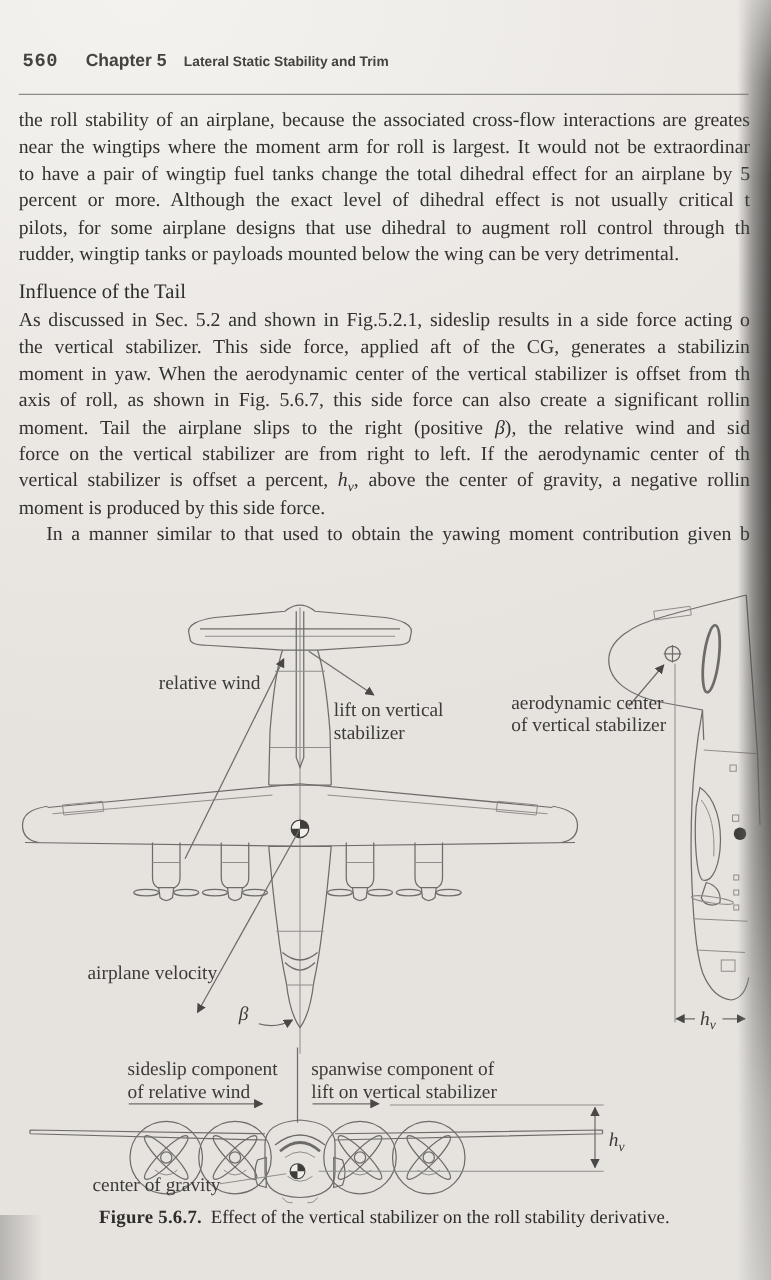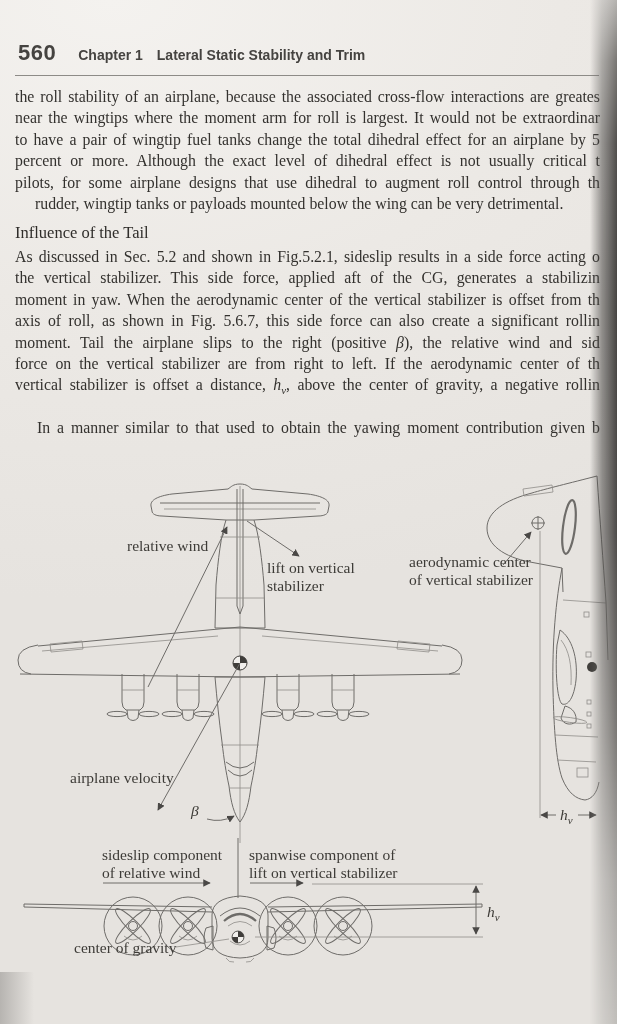--- a/index.html
+++ b/index.html
@@ -9,29 +9,29 @@
   
   .edge-shadow{position:absolute;top:0;right:0;width:27px;height:1024px;z-index:50;pointer-events:none;
     background:linear-gradient(to bottom,#b4b2af 0%,#777572 6%,#504e4c 14%,#454341 30%,#4c4a48 52%,#7b7976 72%,#a9a7a4 86%,#c0beba 100%);
     -webkit-mask-image:linear-gradient(to right, transparent 0%, rgba(0,0,0,.55) 45%, #000 100%);
     mask-image:linear-gradient(to right, transparent 0%, rgba(0,0,0,.55) 45%, #000 100%);}
   .corner-shadow{position:absolute;left:0;top:972px;width:34px;height:52px;z-index:49;pointer-events:none;
     background:linear-gradient(to right, rgba(125,123,120,.45), rgba(125,123,120,0));}
   
   .hdr{position:absolute;left:18px;top:40px;width:560px;color:#454340;
     font-family:"Liberation Sans", sans-serif;font-weight:bold;}
-  .hdr .pagenum{font-size:22px;letter-spacing:.5px;}
+  .hdr .pagenum{font-size:15px;letter-spacing:.5px;font-family:Liberation Mono, monospace;}
   .hdr .chap{font-size:14px;margin-left:22px;}
-  .hdr .ttl{font-size:14px;margin-left:14px;}
+  .hdr .ttl{font-size:11px;margin-left:14px;}
   .rule{position:absolute;left:15px;top:75px;width:584px;height:1.4px;background:#8d8b87;}
   
   .col{position:absolute;left:15px;width:585px;color:#33312e;font-size:15.8px;}
   .tl{line-height:21.4px;height:21.4px;overflow:visible;white-space:nowrap;}
   .j{text-align:justify;text-align-last:justify;}
-  .last{text-align-last:left;margin-left:20px;}
+  .last{text-align-last:left;}
   .indent{padding-left:22px;}
   .shead{position:absolute;left:15px;top:222px;width:585px;color:#2f2d2a;
     font-size:16.5px;font-weight:normal;line-height:22px;}
   .sym{font-style:italic;}
   sub{font-size:11px;}
   
   .fig{position:absolute;left:0;top:470px;}
   .ln{stroke:#6e6c69;fill:none;stroke-width:1;}
   .ln2{stroke:#6e6c69;fill:none;stroke-width:2.2;}
   .thin{stroke:#8f8d89;fill:none;stroke-width:.8;}
@@ -42,21 +42,21 @@
     color:#2f2d2a;font-size:15px;}
   .caption b{letter-spacing:.2px;}
   .caption span{padding-left:7px;}
 </style>
 </head>
 <body>
 
 <div class="stage">
 
   <div class="hdr">
-    <span class="pagenum">560</span><span class="chap">Chapter 1</span><span class="ttl">Lateral Static Stability and Trim</span>
+    <span class="pagenum">560</span><span class="chap">Chapter 5</span><span class="ttl">Lateral Static Stability and Trim</span>
   </div>
   <div class="rule"></div>
 
   <div class="col" style="top:86px">
     <div class="tl j">the roll stability of an airplane, because the associated cross-flow interactions are greates</div>
     <div class="tl j">near the wingtips where the moment arm for roll is largest.  It would not be extraordinar</div>
     <div class="tl j">to have a pair of wingtip fuel tanks change the total dihedral effect for an airplane by 5</div>
     <div class="tl j">percent or more.  Although the exact level of dihedral effect is not usually critical t</div>
     <div class="tl j">pilots, for some airplane designs that use dihedral to augment roll control through th</div>
     <div class="tl j last">rudder, wingtip tanks or payloads mounted below the wing can be very detrimental.</div>
@@ -64,21 +64,22 @@
 
   <div class="shead">Influence of the Tail</div>
 
   <div class="col" style="top:246px">
     <div class="tl j">As discussed in Sec. 5.2 and shown in Fig.5.2.1, sideslip results in a side force acting o</div>
     <div class="tl j">the vertical stabilizer.  This side force, applied aft of the CG, generates a stabilizin</div>
     <div class="tl j">moment in yaw.  When the aerodynamic center of the vertical stabilizer is offset from th</div>
     <div class="tl j">axis of roll, as shown in Fig. 5.6.7, this side force can also create a significant rollin</div>
     <div class="tl j"><span>moment.  Tail the airplane slips to the right (positive </span><span class="sym">β</span><span>), the relative wind and sid</span></div>
     <div class="tl j">force on the vertical stabilizer are from right to left.  If the aerodynamic center of th</div>
-    <div class="tl j"><span>vertical stabilizer is offset a distance, </span><span class="sym">h</span><sub class="sym">v</sub><span>, above the center of gravity, a negative rollin</span></div>
+    <div class="tl j"><span>vertical stabilizer is offset a percent, </span><span class="sym">h</span><sub class="sym">v</sub><span>, above the center of gravity, a negative rollin</span></div>
+    <div class="tl j last">moment is produced by this side force.</div>
   </div>
 
   <div class="col" style="top:417px">
     <div class="tl j indent">In a manner similar to that used to obtain the yawing moment contribution given b</div>
   </div>
 
   <svg class="fig" width="617" height="495" viewBox="0 470 617 495">
     <defs>
       <marker id="arr" viewBox="0 0 10 10" refX="9" refY="5" markerWidth="7.5" markerHeight="7.5" orient="auto-start-reverse">
         <path d="M0,0 L10,5 L0,10 Z" fill="#4a4846"></path>
@@ -268,16 +269,19 @@
       <line class="thin" x1="176" y1="947" x2="229" y2="939"></line>
     </g>
     <text class="flabel" x="102" y="860">sideslip component</text>
     <text class="flabel" x="102" y="878">of relative wind</text>
     <text class="flabel" x="249" y="860">spanwise component of</text>
     <text class="flabel" x="249" y="878">lift on vertical stabilizer</text>
     <text class="flabel" x="74" y="953">center of gravity</text>
     <text class="flabel it" x="487" y="917"><tspan>h</tspan><tspan dy="3.5" font-size="11">v</tspan></text>
   </svg>
 
+  <div class="caption">
+    <b>Figure 5.6.7.</b><span>Effect of the vertical stabilizer on the roll stability derivative.</span>
+  </div>
 
   <div class="corner-shadow"></div>
   <div class="edge-shadow"></div>
 </div>
 
 </body></html>

